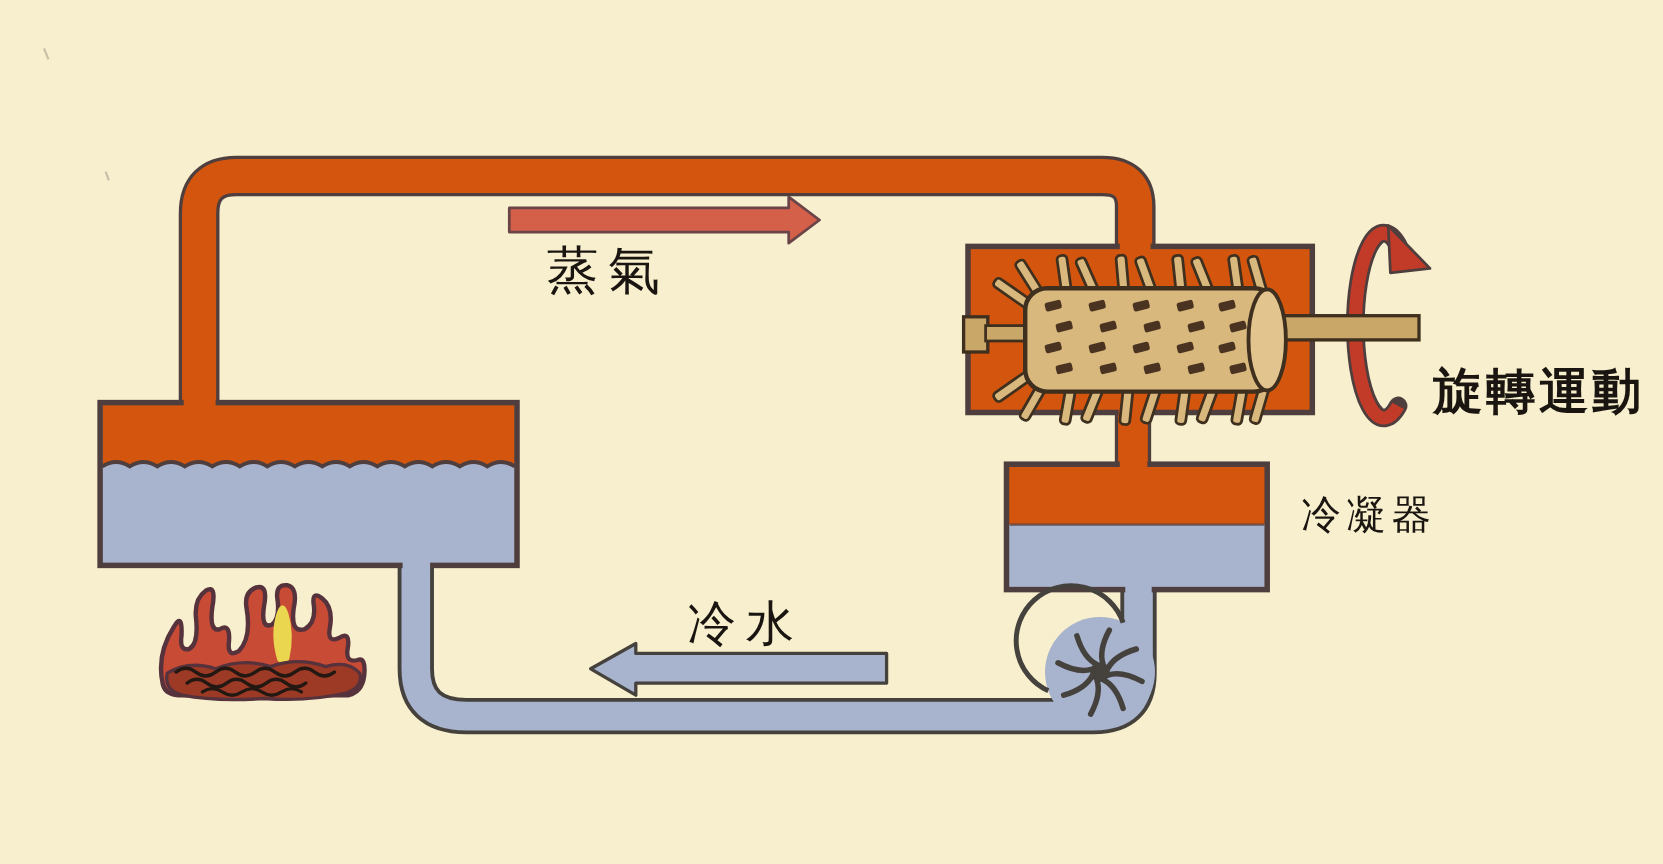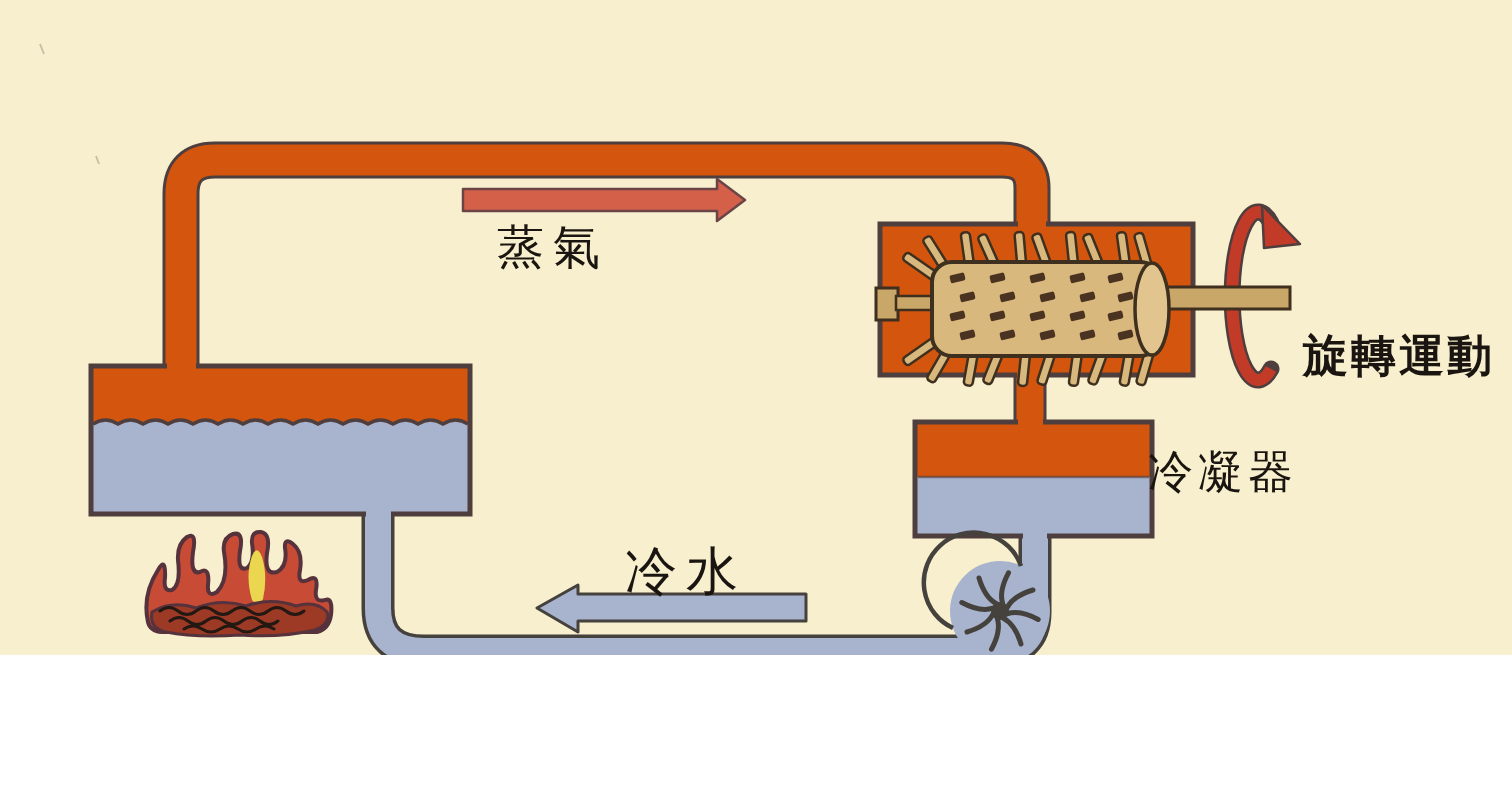--- a/index.html
+++ b/index.html
@@ -1,34 +1,34 @@
 <!DOCTYPE html>
 <html style="--background: #F7EFCD; --pipe-orange: #D4560E; --outline-dark: #4E3E3E; --water-blue: #A8B3CE; --blue-outline: #45413C; --steam-arrow: #D4604A; --steam-arrow-outline: #6B4448; --rotation-arrow: #C23A28; --roller-tan: #D9B87E; --roller-cap: #E2C48E; --shaft-tan: #C9A768; --roller-outline: #3E2F1E; --slot-dark: #4A3320; --fire-red: #C84B36; --fire-outline: #56323C; --fire-yellow: #EAD74F; --coal-red: #9C3A26; --coal-scribble: #241812; --text: #1A1510;"><head>
 <meta charset="utf-8">
 <style>
   html,body{margin:0;padding:0;}
   body{font-family:"Liberation Serif","DejaVu Serif",serif;}
   #stage{
     position:relative;
-    width:1512px;height:655px;
+    width:1512px;height:785px;
     background:var(--background,#F7EFCD);
     overflow:hidden;
   }
   #stage svg{position:absolute;left:0;top:0;}
   .lbl{
     position:absolute;
     color:var(--text,#1A1510);
     font-family:"Liberation Serif","DejaVu Serif",serif;
     line-height:1;
     white-space:nowrap;
   }
   #lbl-steam     {left:497px; top:224px; font-size:47px; letter-spacing:9px;}
-  #lbl-cold      {left:625px; top:546px; font-size:52px; letter-spacing:9px;}
+  #lbl-cold      {left:625px; top:546px; font-size:44px; letter-spacing:9px;}
   #lbl-rotation  {left:1303px;top:334px; font-size:45px; letter-spacing:3px;font-weight:bold;}
-  #lbl-condenser {left:1148px;top:450px; font-size:45px; letter-spacing:5px;}
+  #lbl-condenser {left:1183px;top:450px; font-size:36px; letter-spacing:5px;}
   #lbl-pump      {left:1088px;top:592px; font-size:45px; letter-spacing:5px;}
 </style>
 </head>
 <body>
 
 <div id="stage">
 
 <svg width="1512" height="785" viewBox="0 0 1512 785">
 
   <g stroke="#9a9284" stroke-width="2" opacity="0.5" fill="none">

